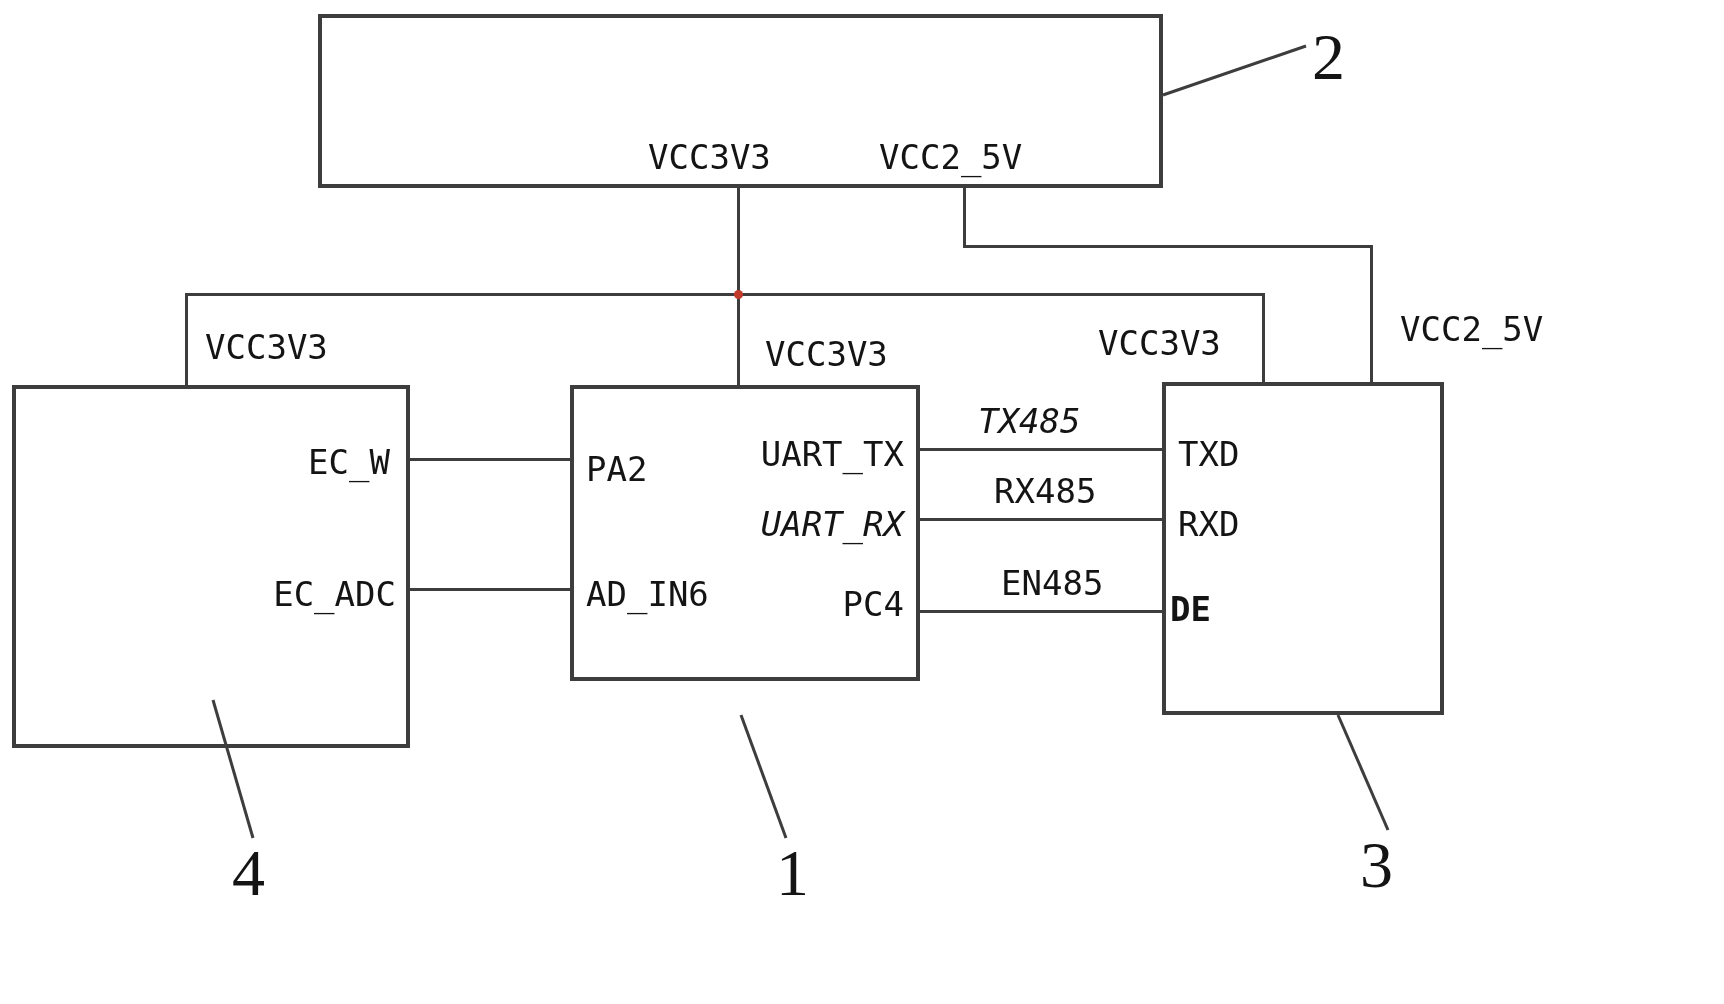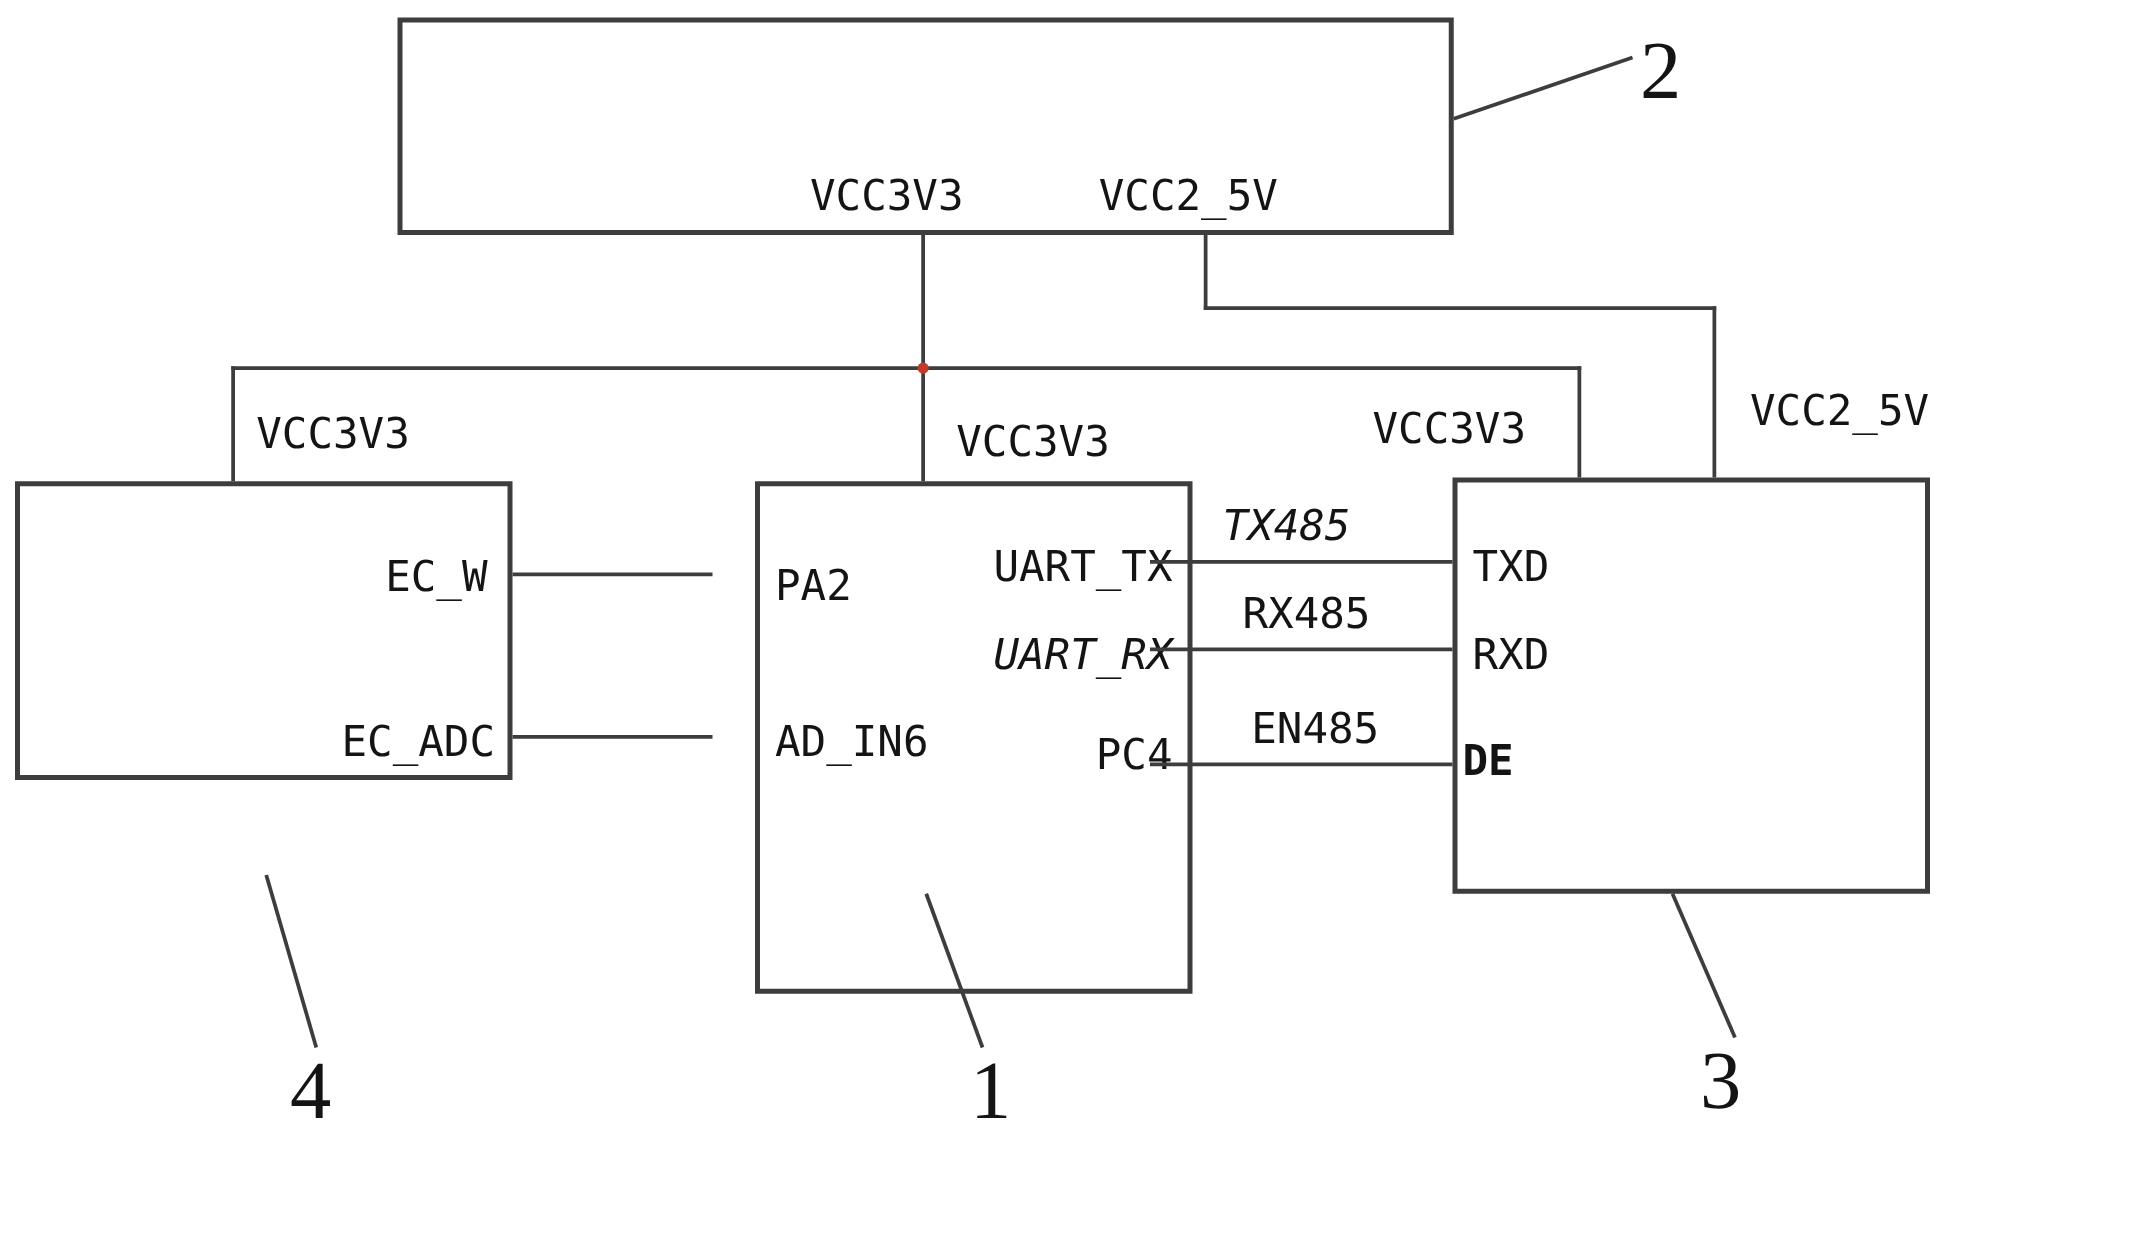--- a/index.html
+++ b/index.html
@@ -65,34 +65,34 @@
 </head>
 <body>
 
 <div class="canvas">
 
   <div class="block" style="left:318px; top:14px; width:845px; height:174px;">
     <span class="pin" style="left:326px; top:122px;">VCC3V3</span>
     <span class="pin" style="left:557px; top:122px;">VCC2_5V</span>
   </div>
 
-  <div class="block" style="left:12px; top:385px; width:398px; height:239px;padding-left:23px;">
+  <div class="block" style="left:12px; top:385px; width:398px; height:363px;padding-left:23px;">
     <span class="pin" style="right:16px; top:56px;">EC_W</span>
     <span class="pin" style="right:10px; top:188px;">EC_ADC</span>
   </div>
 
-  <div class="block" style="left:570px; top:385px; width:350px; height:410px;margin-left:34px;">
+  <div class="block" style="left:570px; top:385px; width:350px; height:296px;">
     <span class="pin" style="left:12px; top:63px;">PA2</span>
     <span class="pin" style="left:12px; top:188px;">AD_IN6</span>
     <span class="pin" style="right:12px; top:48px;">UART_TX</span>
     <span class="pin" style="right:12px; top:118px;font-style:italic;">UART_RX</span>
     <span class="pin" style="right:12px; top:198px;">PC4</span>
   </div>
 
-  <div class="block" style="left:1162px; top:382px; width:382px; height:333px;">
+  <div class="block" style="left:1162px; top:382px; width:282px; height:333px;">
     <span class="pin" style="left:12px; top:51px;">TXD</span>
     <span class="pin" style="left:12px; top:121px;">RXD</span>
     <span class="pin" style="left:4px; top:206px;font-weight:bold;">DE</span>
   </div>
 
   <div class="wire" style="left:737px; top:188px; width:3px; height:197px;"></div>
 
   <div class="wire" style="left:963px; top:188px; width:3px; height:60px;"></div>
   <div class="wire" style="left:963px; top:245px; width:410px; height:3px;"></div>
   <div class="wire" style="left:1370px; top:245px; width:3px; height:137px;"></div>

